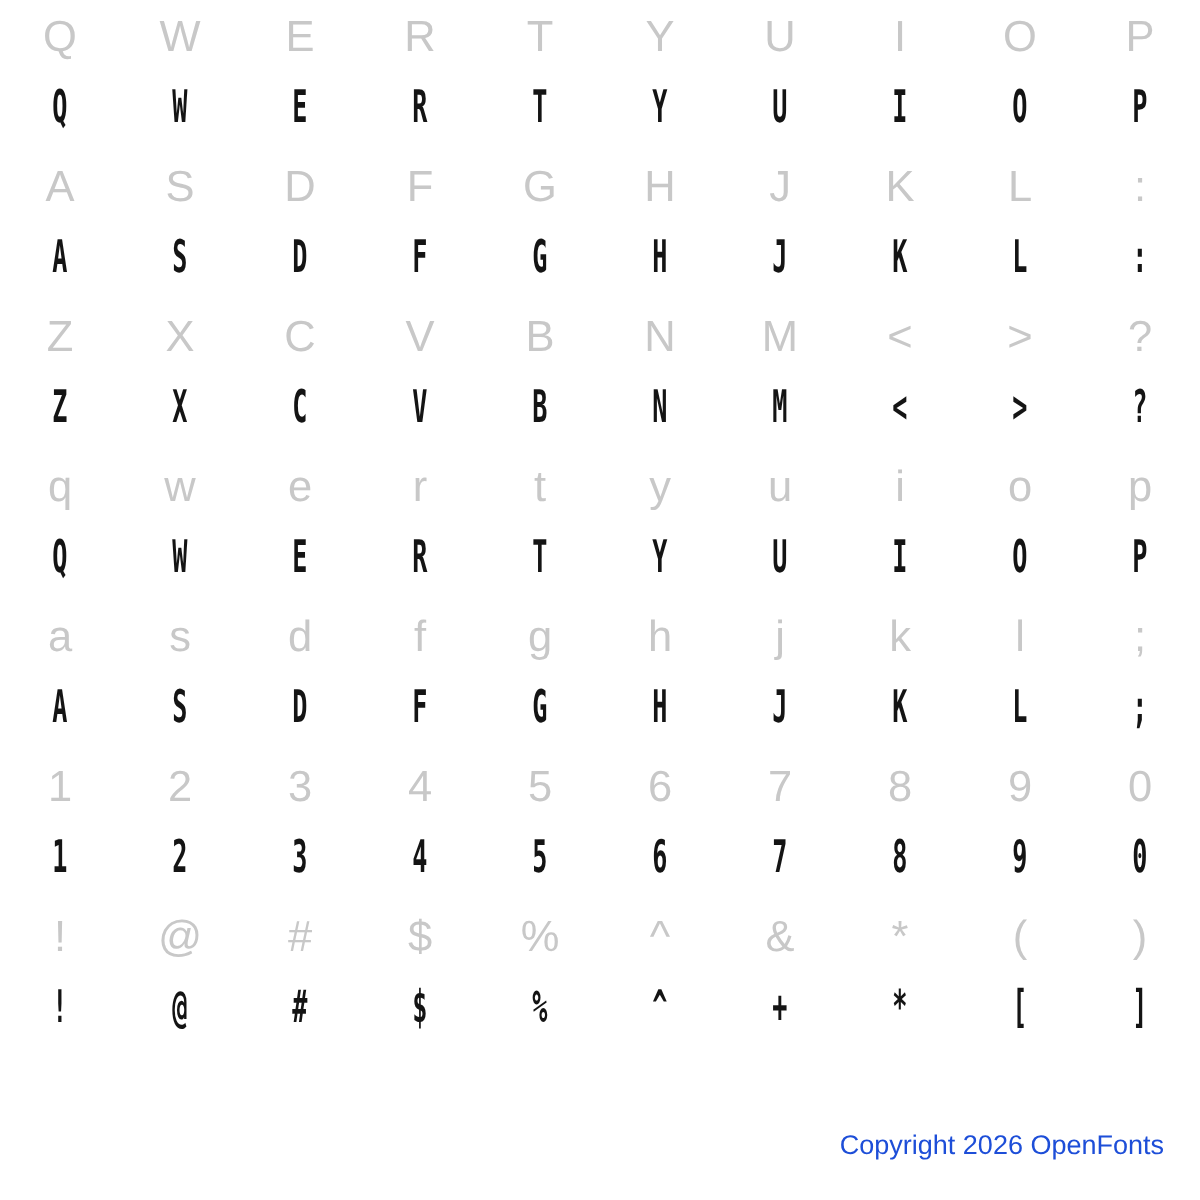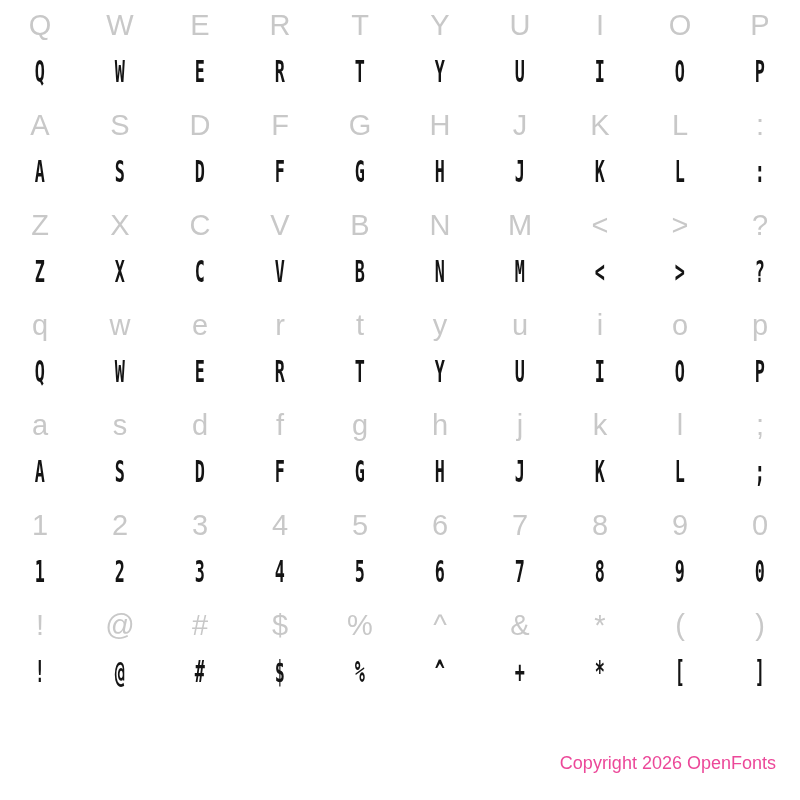--- a/index.html
+++ b/index.html
@@ -75,21 +75,21 @@
     transform-origin: center bottom;
     white-space: pre;
   }
   .pair {
     margin-bottom: 4px;
   }
   #copyright {
     position: absolute;
     right: 24px;
     bottom: 26px;
-    color: #ec4899;
+    color: #1d4ed8;
     font-size: 18px;
     font-family: "Liberation Sans", sans-serif;
     white-space: nowrap;
   }
 </style>
 </head>
 <body>
 
 <div id="sheet">
   <div class="grid" id="grid">

